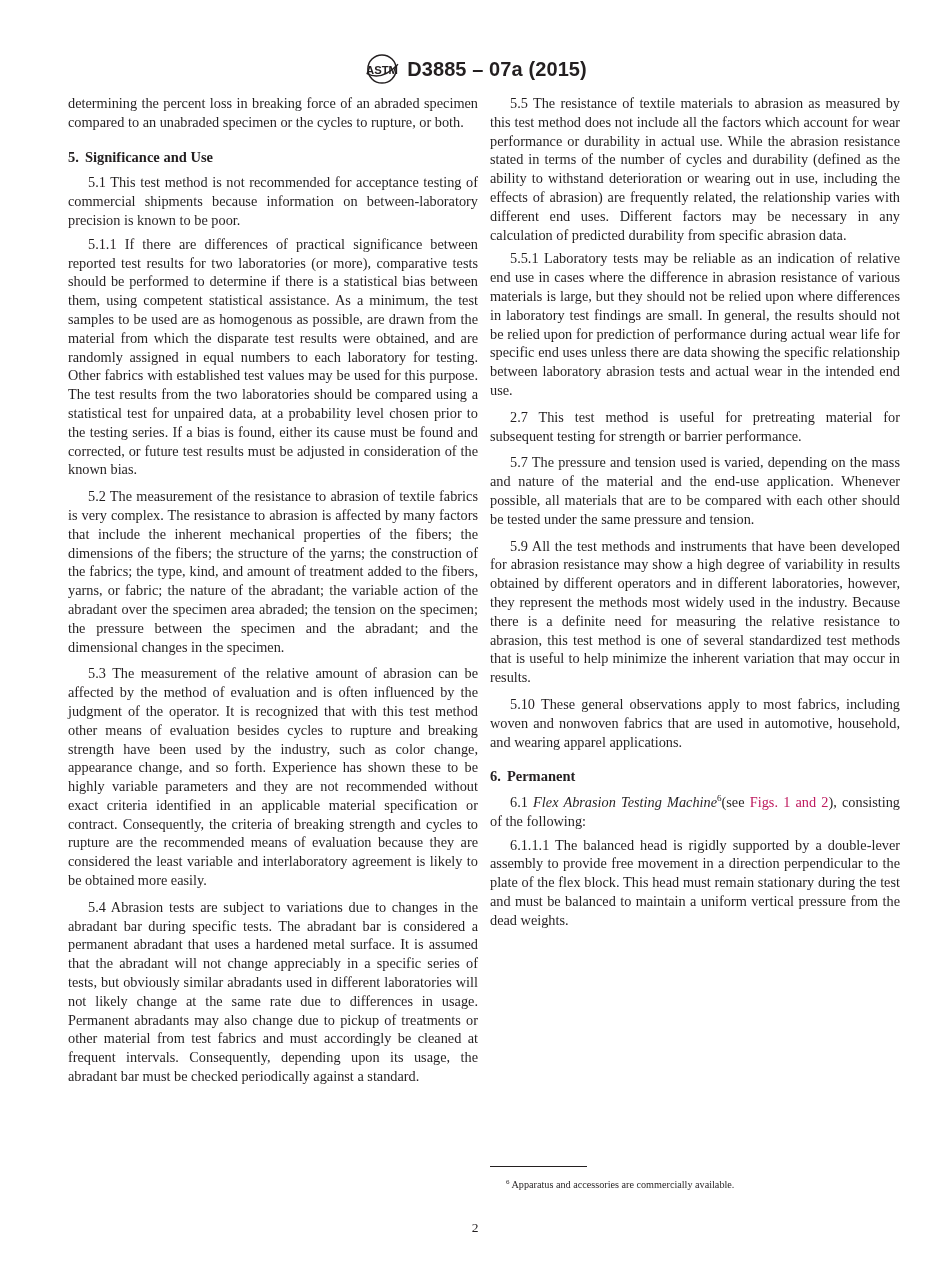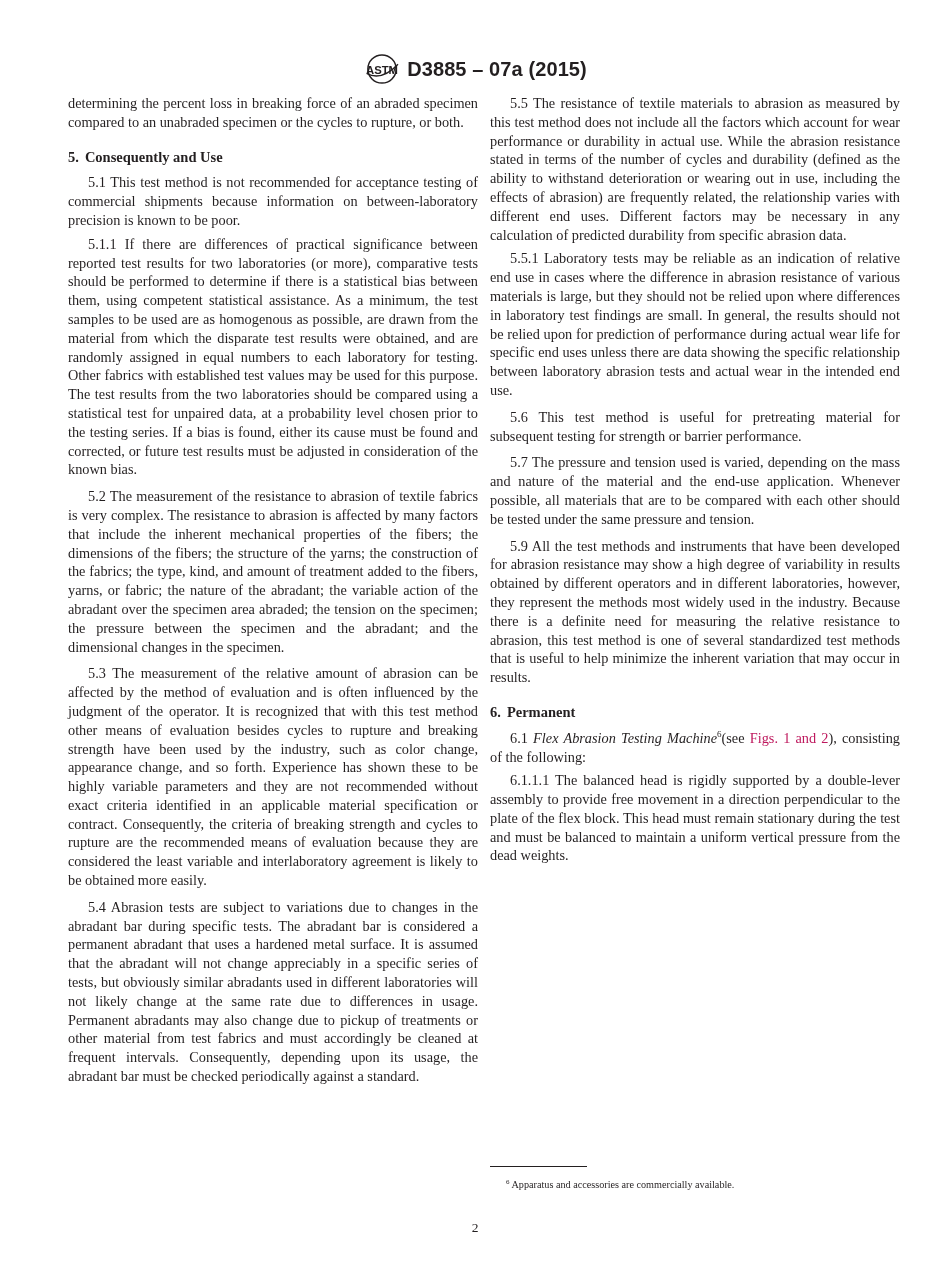--- a/index.html
+++ b/index.html
@@ -34,35 +34,36 @@
     <ellipse cx="20" cy="17" rx="15" ry="15" fill="none" stroke="#231f20" stroke-width="1.6"></ellipse>
     <path d="M4 22 Q20 30 37 12" fill="none" stroke="#231f20" stroke-width="1.4"></path>
     <text x="20" y="22" text-anchor="middle" font-family="Liberation Sans, sans-serif" font-weight="bold" font-size="12" fill="#231f20">ASTM</text>
   </svg>
   <span class="doc-id">D3885 – 07a (2015)</span>
 </div>
 
 <div class="col left">
   <p class="noindent">determining the percent loss in breaking force of an abraded specimen compared to an unabraded specimen or the cycles to rupture, or both.</p>
   <h2>
-    <span class="num">5.</span><span>Consequently and Use</span>
+    <span class="num">5.</span><span>Significance and Use</span>
   </h2>
   <p>5.1 This test method is not recommended for acceptance testing of commercial shipments because information on between-laboratory precision is known to be poor.</p>
   <p>5.1.1 If there are differences of practical significance between reported test results for two laboratories (or more), comparative tests should be performed to determine if there is a statistical bias between them, using competent statistical assistance. As a minimum, the test samples to be used are as homogenous as possible, are drawn from the material from which the disparate test results were obtained, and are randomly assigned in equal numbers to each laboratory for testing. Other fabrics with established test values may be used for this purpose. The test results from the two laboratories should be compared using a statistical test for unpaired data, at a probability level chosen prior to the testing series. If a bias is found, either its cause must be found and corrected, or future test results must be adjusted in consideration of the known bias.</p>
   <p class="gap">5.2 The measurement of the resistance to abrasion of textile fabrics is very complex. The resistance to abrasion is affected by many factors that include the inherent mechanical properties of the fibers; the dimensions of the fibers; the structure of the yarns; the construction of the fabrics; the type, kind, and amount of treatment added to the fibers, yarns, or fabric; the nature of the abradant; the variable action of the abradant over the specimen area abraded; the tension on the specimen; the pressure between the specimen and the abradant; and the dimensional changes in the specimen.</p>
   <p class="gap">5.3 The measurement of the relative amount of abrasion can be affected by the method of evaluation and is often influenced by the judgment of the operator. It is recognized that with this test method other means of evaluation besides cycles to rupture and breaking strength have been used by the industry, such as color change, appearance change, and so forth. Experience has shown these to be highly variable parameters and they are not recommended without exact criteria identified in an applicable material specification or contract. Consequently, the criteria of breaking strength and cycles to rupture are the recommended means of evaluation because they are considered the least variable and interlaboratory agreement is likely to be obtained more easily.</p>
   <p class="gap">5.4 Abrasion tests are subject to variations due to changes in the abradant bar during specific tests. The abradant bar is considered a permanent abradant that uses a hardened metal surface. It is assumed that the abradant will not change appreciably in a specific series of tests, but obviously similar abradants used in different laboratories will not likely change at the same rate due to differences in usage. Permanent abradants may also change due to pickup of treatments or other material from test fabrics and must accordingly be cleaned at frequent intervals. Consequently, depending upon its usage, the abradant bar must be checked periodically against a standard.</p>
 </div>
 
 <div class="col right">
   <p>5.5 The resistance of textile materials to abrasion as measured by this test method does not include all the factors which account for wear performance or durability in actual use. While the abrasion resistance stated in terms of the number of cycles and durability (defined as the ability to withstand deterioration or wearing out in use, including the effects of abrasion) are frequently related, the relationship varies with different end uses. Different factors may be necessary in any calculation of predicted durability from specific abrasion data.</p>
   <p>5.5.1 Laboratory tests may be reliable as an indication of relative end use in cases where the difference in abrasion resistance of various materials is large, but they should not be relied upon where differences in laboratory test findings are small. In general, the results should not be relied upon for prediction of performance during actual wear life for specific end uses unless there are data showing the specific relationship between laboratory abrasion tests and actual wear in the intended end use.</p>
-  <p class="gap">5.6 This test method is useful for pretreating material for subsequent testing for strength or barrier performance.</p>
+  <p class="gap">2.7 This test method is useful for pretreating material for subsequent testing for strength or barrier performance.</p>
   <p class="gap">5.7 The pressure and tension used is varied, depending on the mass and nature of the material and the end-use application. Whenever possible, all materials that are to be compared with each other should be tested under the same pressure and tension.</p>
   <p class="gap">5.9 All the test methods and instruments that have been developed for abrasion resistance may show a high degree of variability in results obtained by different operators and in different laboratories, however, they represent the methods most widely used in the industry. Because there is a definite need for measuring the relative resistance to abrasion, this test method is one of several standardized test methods that is useful to help minimize the inherent variation that may occur in results.</p>
+  <p class="gap">5.10 These general observations apply to most fabrics, including woven and nonwoven fabrics that are used in automotive, household, and wearing apparel applications.</p>
   <h2>
     <span class="num">6.</span><span>Permanent</span>
   </h2>
   <p><span>6.1</span> <i>Flex Abrasion Testing Machine</i><sup>6</sup><span>(see </span><span class="link">Figs. 1 and 2</span><span>), consisting of the following:</span></p>
   <p>6.1.1.1 The balanced head is rigidly supported by a double-lever assembly to provide free movement in a direction perpendicular to the plate of the flex block. This head must remain stationary during the test and must be balanced to maintain a uniform vertical pressure from the dead weights.</p>
 </div>
 
 <div class="footnote-rule"></div>
 <div class="footnote"><sup>6</sup> <span>Apparatus and accessories are commercially available.</span></div>
 

